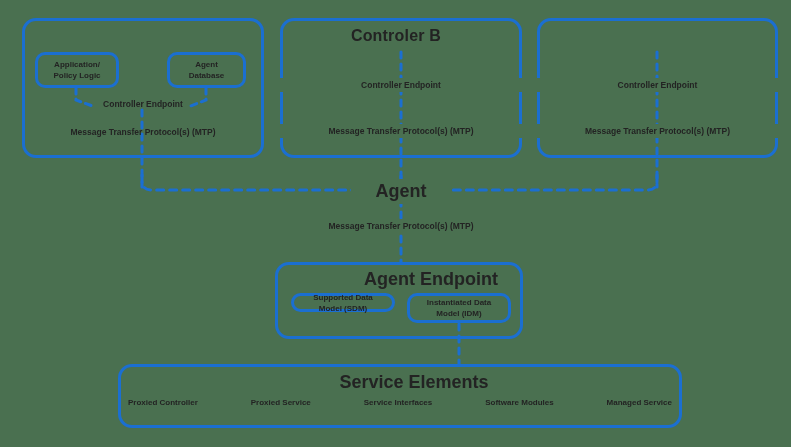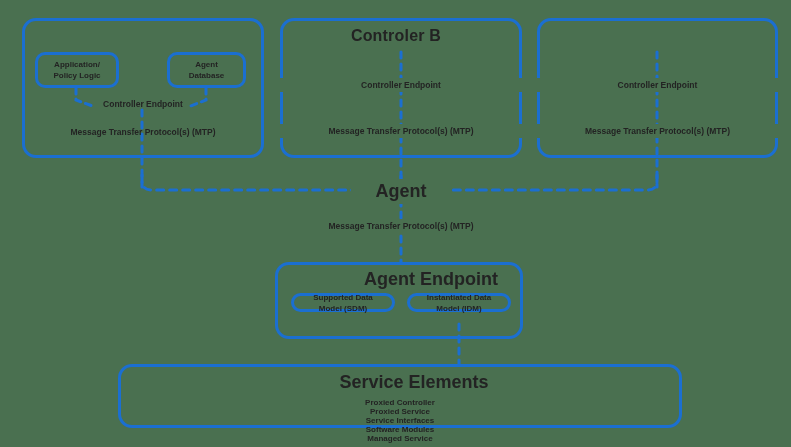--- a/index.html
+++ b/index.html
@@ -139,31 +139,31 @@
   <div class="box" style="left:275px; top:262px; width:248px; height:77px;"></div>
   <div class="lbl big-title" style="left:275px; top:269px; width:248px;margin-left:32px;">Agent Endpoint</div>
 
   <div class="inner-box" style="left:291px; top:293px; width:104px; height:19px;">
     <div class="inner-txt">
       <span>Supported Data</span><br>
       <span>Model (SDM)</span>
     </div>
   </div>
 
-  <div class="inner-box" style="left:407px; top:293px; width:104px; height:19px;">
+  <div class="inner-box" style="left:407px; top:293px; width:104px; height:30px;">
     <div class="inner-txt">
       <span>Instantiated Data</span><br>
       <span>Model (IDM)</span>
     </div>
   </div>
 
   <div class="box" style="left:118px; top:364px; width:564px; height:64px;"></div>
   <div class="lbl big-title" style="left:118px; top:372px; width:564px;padding-left:14px;">Service Elements</div>
 
-  <div style="position:absolute; left:128px; top:398px; width:544px; display:flex; justify-content:space-between; align-items:center;flex-direction:column;">
+  <div style="position:absolute; left:128px; top:398px; width:544px; display:flex; justify-content:space-between; align-items:center;">
     <span class="se-item">Proxied Controller</span>
     <span class="se-item">Proxied Service</span>
     <span class="se-item">Service Interfaces</span>
     <span class="se-item">Software Modules</span>
     <span class="se-item">Managed Service</span>
   </div>
 
 </div>
 
 </body></html>

